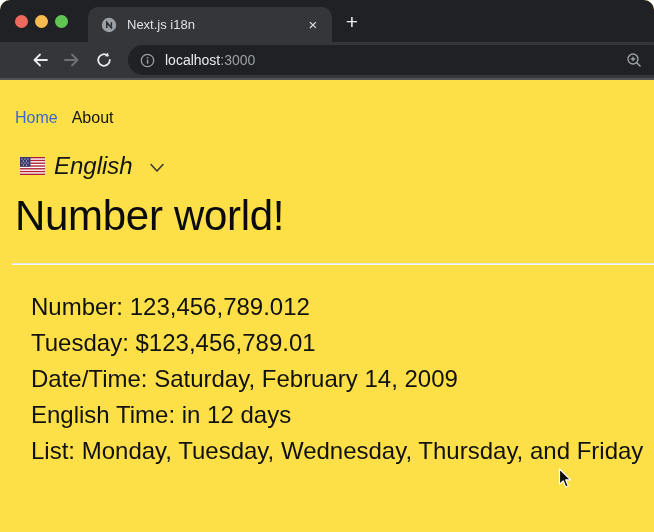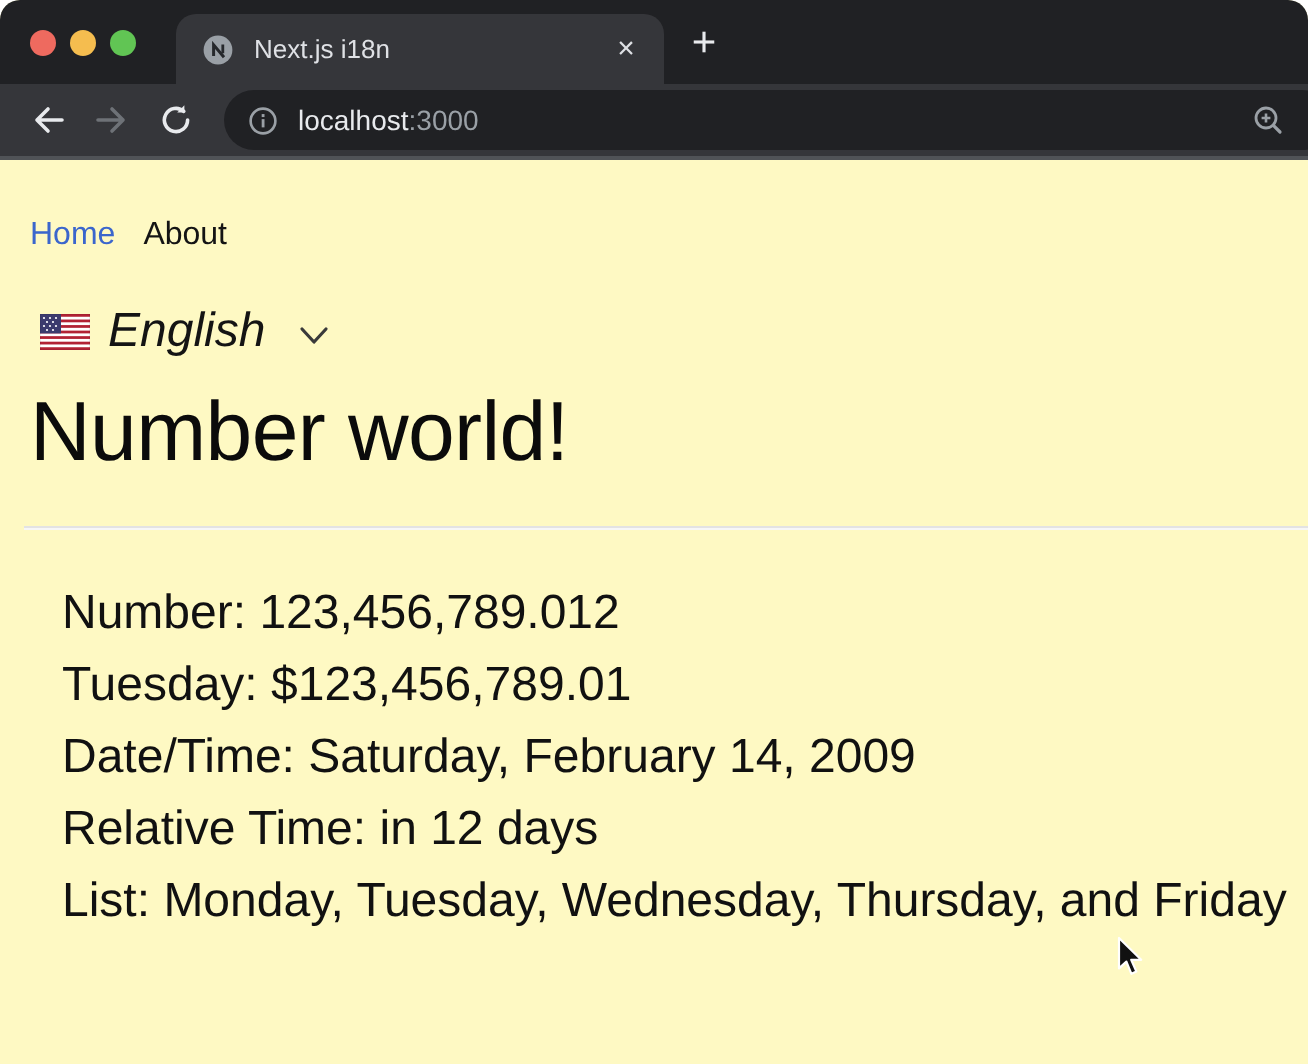--- a/index.html
+++ b/index.html
@@ -2,21 +2,21 @@
 <html><head>
 <meta charset="utf-8">
 <style>
   * { margin: 0; padding: 0; box-sizing: border-box; }
   html, body { background: #ffffff; }
   body { font-family: "Liberation Sans", "DejaVu Sans", sans-serif; }
 
   .screen {
     position: relative;
     width: 654px; height: 532px;
-    background: #fef9c3;
+    background: #fde047;
     overflow: hidden;
     border-radius: 10px 10px 0 0;
   }
 
   
   .tabstrip {
     position: relative;
     height: 42px;
     background: #202124;
   }
@@ -50,21 +50,21 @@
     width: 24px; height: 24px; border-radius: 50%;
     color: #e8eaed; font-size: 21px; font-weight: 300;
     line-height: 23px; text-align: center;
   }
 
   
   .toolbar {
     height: 36px;
     background: #35363a;
     display: flex; align-items: center;
-    padding: 0 0 0 8px;
+    padding: 0 0 0 24px;
   }
   .nav-btn {
     width: 30px; height: 30px; flex: 0 0 auto;
     display: flex; align-items: center; justify-content: center;
     margin: 0 1px;
   }
   .toolbar-sep { height: 2px; background: #505357; }
 
   .omnibox {
     flex: 1; height: 30px;
@@ -214,21 +214,21 @@
     </div>
 
     <h1 class="hello">Number world!</h1>
 
     <hr class="rule">
 
     <div class="lines">
       <p><span>Number:</span> <span>123,456,789.012</span></p>
       <p><span>Tuesday:</span> <span>$123,456,789.01</span></p>
       <p><span>Date/Time:</span> <span>Saturday, February 14, 2009</span></p>
-      <p><span>Relative Time:</span> <span>in 12 days</span></p>
+      <p><span>English Time:</span> <span>in 12 days</span></p>
       <p><span>List:</span> <span>Monday, Tuesday, Wednesday, Thursday, and Friday</span></p>
     </div>
   </div>
 
   <svg class="mouse-cursor" width="14" height="21" viewBox="0 0 14 21">
     <path d="M1.5 1 L1.5 16.2 L5.2 12.8 L7.7 18.9 L10.2 17.8 L7.6 11.9 L12.6 11.9 Z" fill="#111111" stroke="#ffffff" stroke-width="1.1" stroke-linejoin="round"></path>
   </svg>
 
 </div>
 

